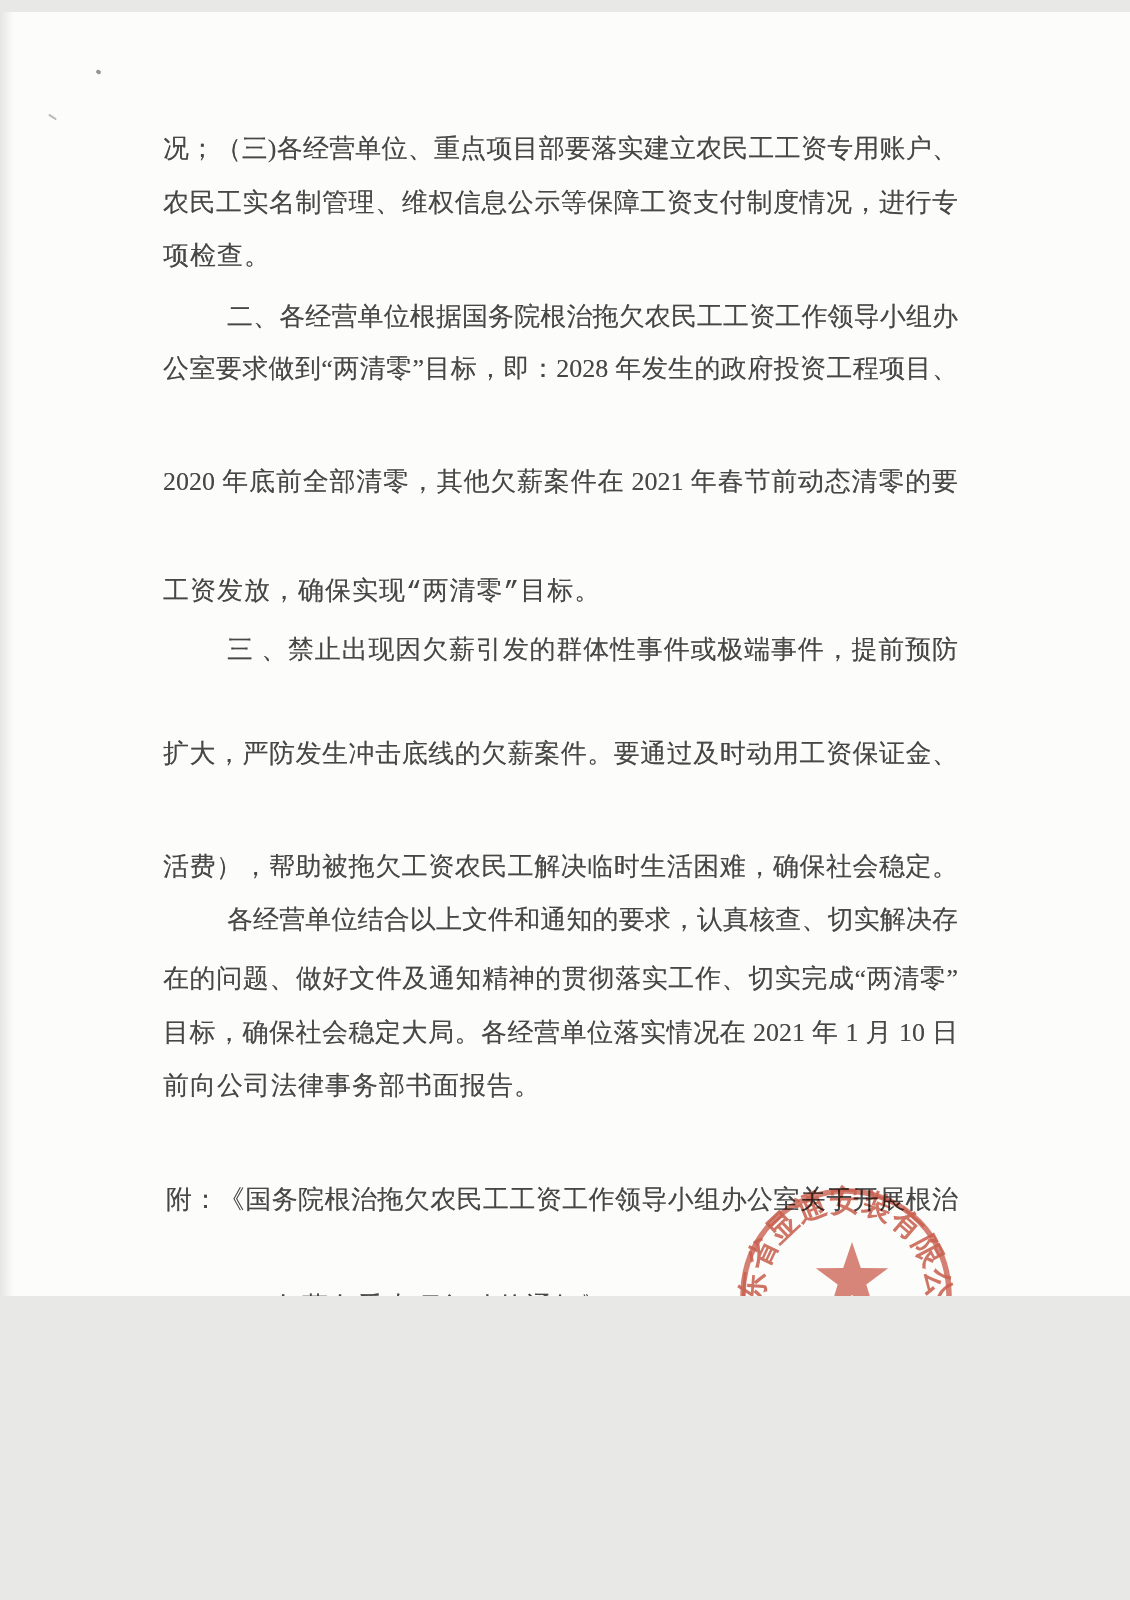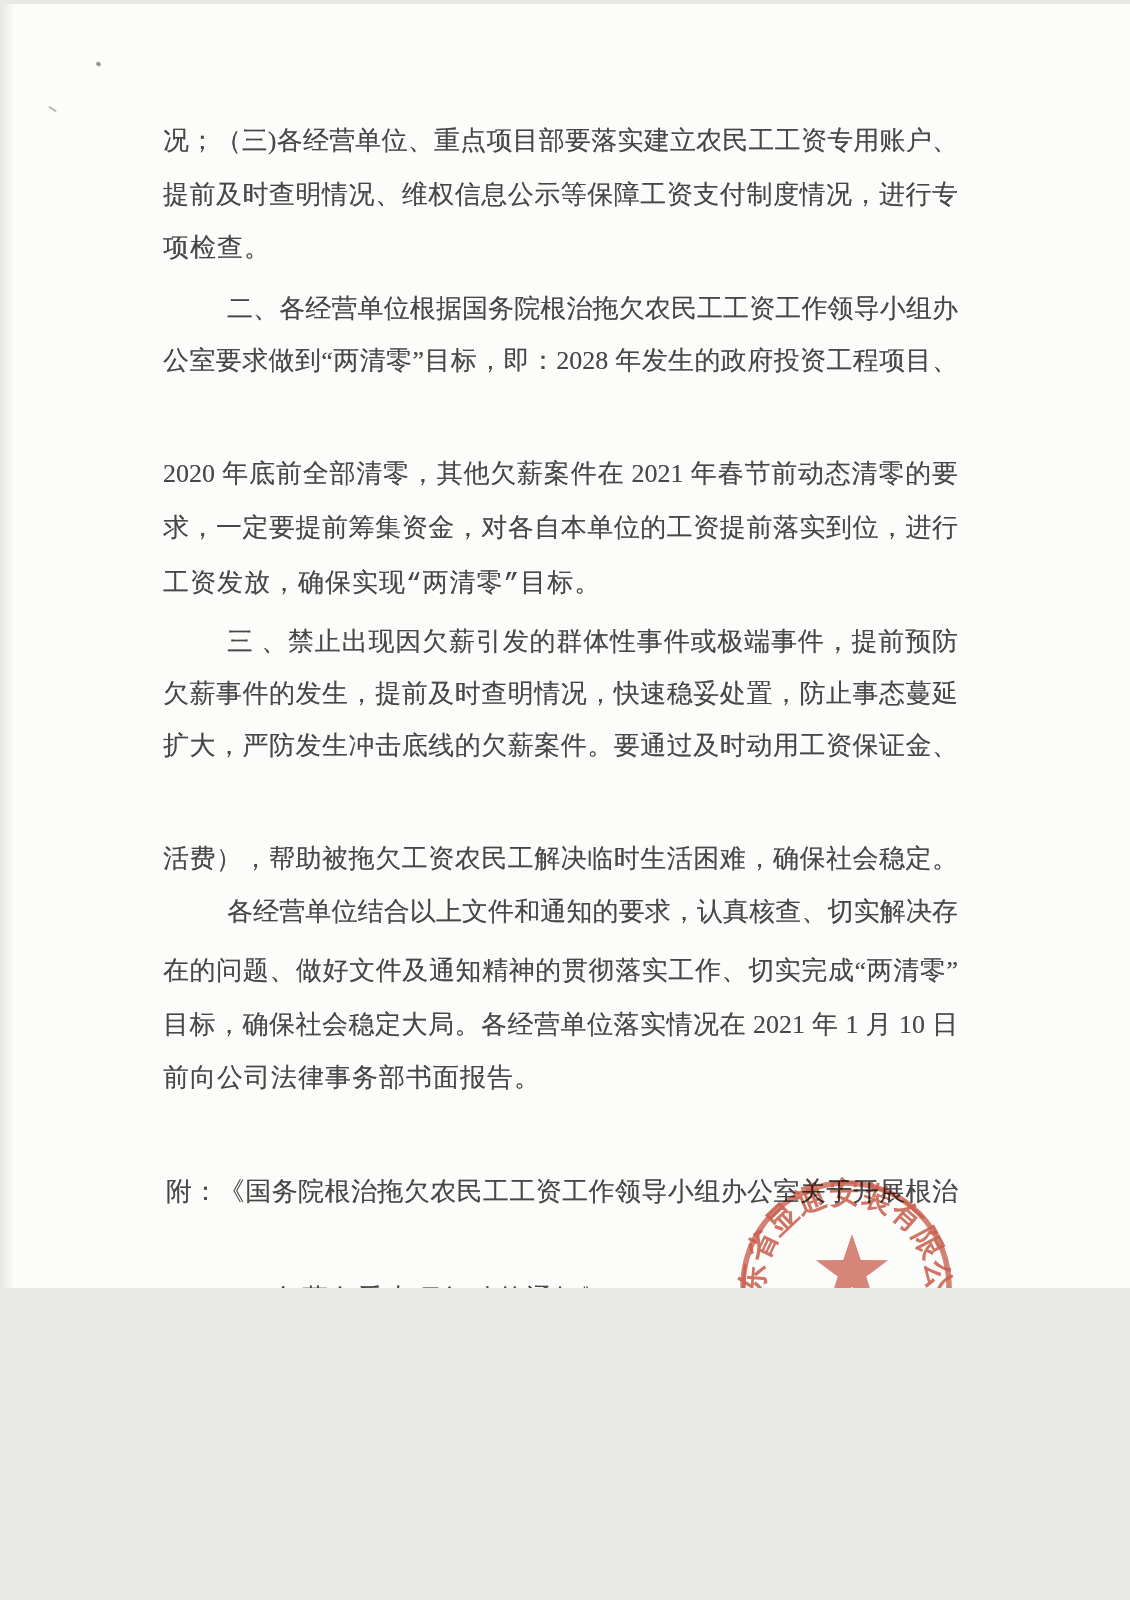--- a/index.html
+++ b/index.html
@@ -1,20 +1,20 @@
 <!DOCTYPE html>
 <html><head>
 <meta charset="utf-8">
 <style>
   html, body { margin: 0; padding: 0; background: #e8e8e6; }
   .page {
     position: relative;
     width: 1130px;
     height: 1284px;
-    margin: 4px auto;
+    margin: 12px auto;
     background: #fcfcfa;
     font-family: "Liberation Serif", "DejaVu Serif", serif;
     color: #474747;
     overflow: hidden;
   }
   .edge-shadow {
     position: absolute; left: 0; top: 0; bottom: 0; width: 14px;
     background: linear-gradient(to right, rgba(150,150,148,0.22), rgba(150,150,148,0));
     pointer-events: none;
   }
@@ -63,29 +63,27 @@
 </style>
 </head>
 <body>
 
 <div class="page">
   <div class="edge-shadow"></div>
   <div class="speck speck-1"></div>
   <div class="speck speck-2"></div>
 
   <div class="line j" style="top:117px">况；（三)各经营单位、重点项目部要落实建立农民工工资专用账户、</div>
-  <div class="line j" style="top:171px">提前及时查明情况、维权信息公示等保障工资支付制度情况，进行专</div>
+  <div class="line j" style="top:171px">农民工实名制管理、维权信息公示等保障工资支付制度情况，进行专</div>
   <div class="line l" style="top:225px">项检查。</div>
   <div class="line j i" style="top:285px">二、各经营单位根据国务院根治拖欠农民工工资工作领导小组办</div>
   <div class="line j" style="top:337px">公室要求做到“两清零”目标，即：2028 年发生的政府投资工程项目、</div>
   <div class="line j" style="top:450px">2020 年底前全部清零，其他欠薪案件在 2021 年春节前动态清零的要</div>
-  <div class="line j" style="top:504px">求，一定要提前筹集资金，对各自本单位的工资提前落实到位，进行</div>
   <div class="line l" style="top:560px">工资发放，确保实现“两清零”目标。</div>
   <div class="line j i" style="top:618px">三 、禁止出现因欠薪引发的群体性事件或极端事件，提前预防</div>
-  <div class="line j" style="top:670px">欠薪事件的发生，提前及时查明情况，快速稳妥处置，防止事态蔓延</div>
   <div class="line j" style="top:722px">扩大，严防发生冲击底线的欠薪案件。要通过及时动用工资保证金、</div>
   <div class="line j" style="top:835px">活费），帮助被拖欠工资农民工解决临时生活困难，确保社会稳定。</div>
   <div class="line j i" style="top:888px">各经营单位结合以上文件和通知的要求，认真核查、切实解决存</div>
   <div class="line j" style="top:947px">在的问题、做好文件及通知精神的贯彻落实工作、切实完成“两清零”</div>
   <div class="line j" style="top:1001px">目标，确保社会稳定大局。各经营单位落实情况在 2021 年 1 月 10 日</div>
   <div class="line l" style="top:1055px">前向公司法律事务部书面报告。</div>
 
   <div class="line j att" style="top:1168px">附：《国务院根治拖欠农民工工资工作领导小组办公室关于开展根治</div>
   <div class="line l att ind4" style="top:1276px">欠薪冬季专项行动的通知》</div>
 

